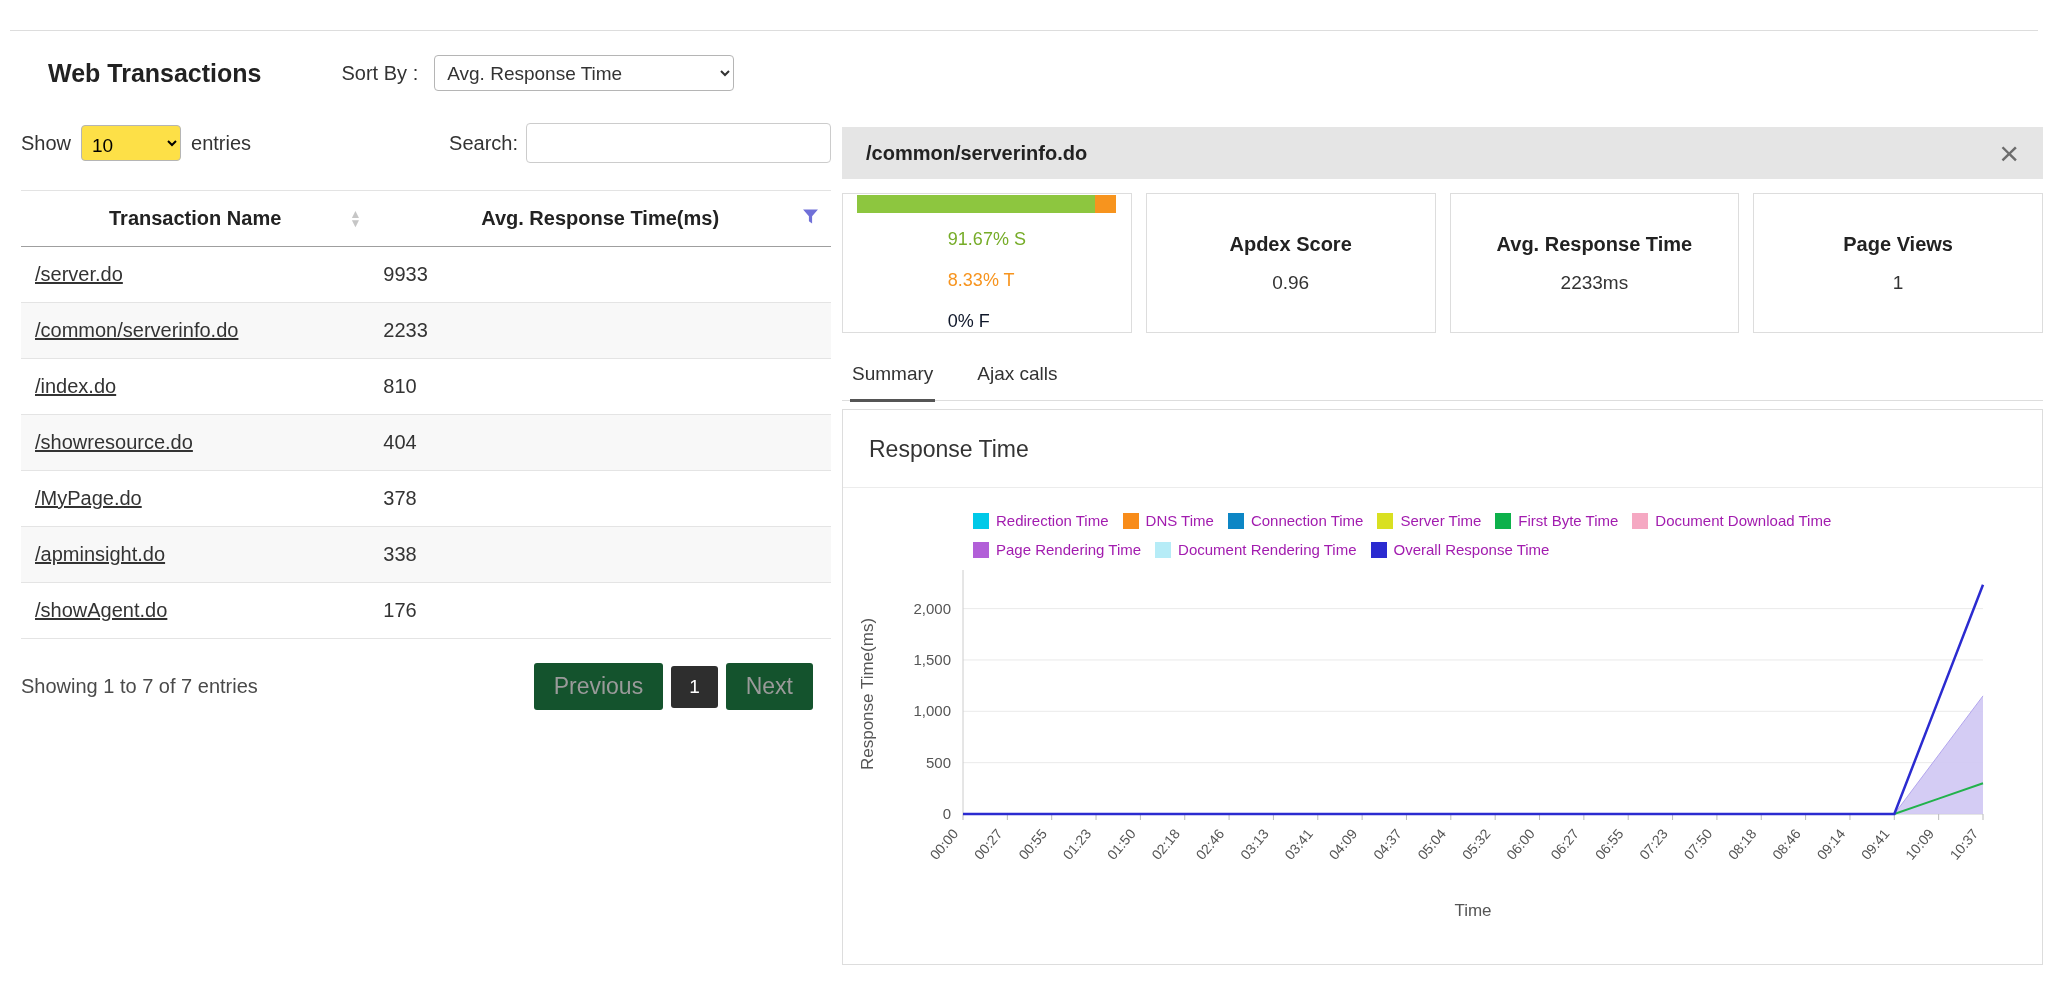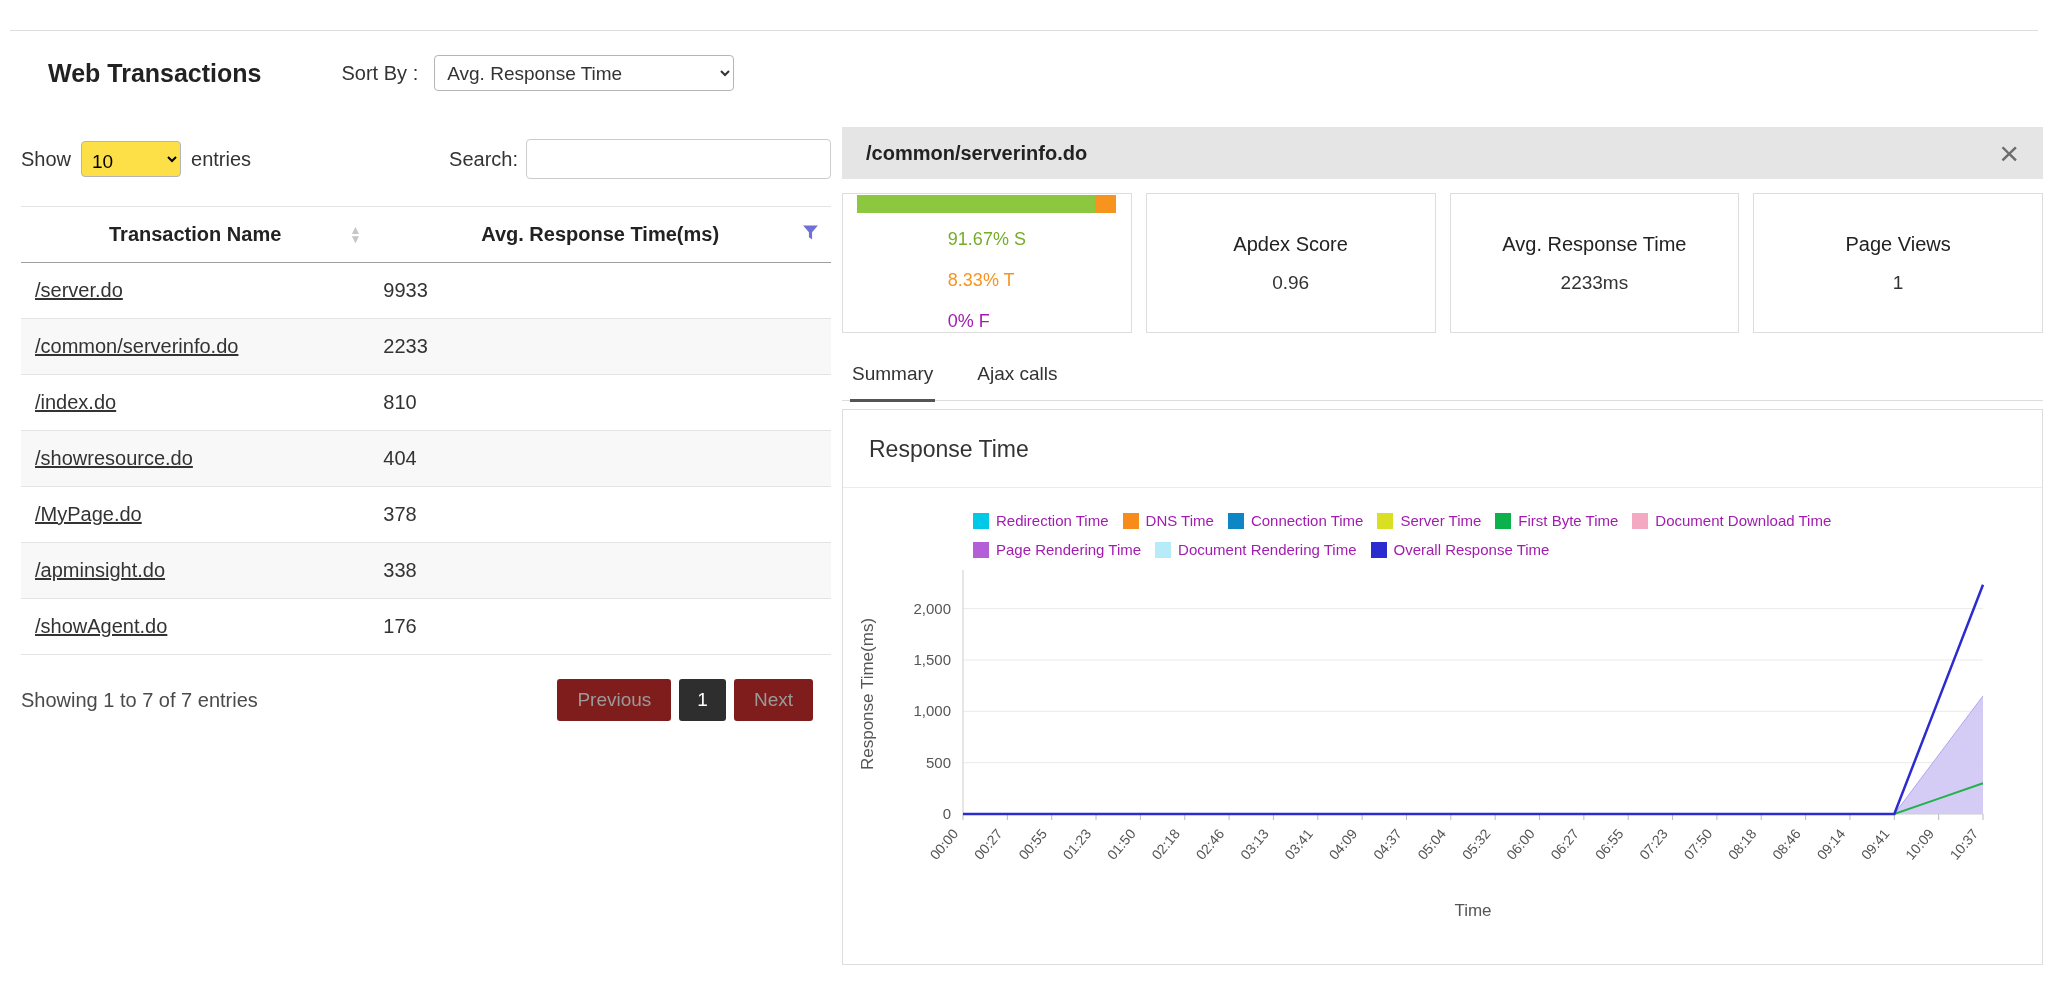--- a/index.html
+++ b/index.html
@@ -19,55 +19,55 @@
     background:#fff;
   }
   .app-title { font-size:25px; font-weight:700; color:#222; }
   .sortby { margin-left:80px; display:flex; align-items:center; gap:16px; font-size:20px; color:#333; }
   .sortby select {
     width:300px; height:36px; font-size:19px; color:#333;
     border:1px solid #b5b5b5; border-radius:4px; background:#fff; padding:0 8px;
   }
 
   
-  .left-panel { position:absolute; top:128px; left:21px; width:810px; }
+  .left-panel { position:absolute; top:112px; left:21px; width:810px; }
   .controls { display:flex; align-items:center; font-size:20px; color:#333; margin-bottom:16px; }
   .show-select { margin:13px 10px; height:36px; width:100px; font-size:19px; border:1px solid #b5b5b5; border-radius:4px; background:#fde047; padding:8px 6px; }
   .search-wrap { margin-left:auto; display:flex; align-items:center; }
   .search-input { margin-left:8px; width:305px; height:40px; border:1px solid #ccc; border-radius:4px; padding:0 10px; font-size:19px; background:#fff; }
 
   table.tx-table { width:100%; border-collapse:collapse; border-top:1px solid #e3e3e3; }
   .tx-table th {
     position:relative; height:56px; font-size:20px; font-weight:700; color:#222;
     text-align:center; border-bottom:1px solid #9f9f9f; padding:0 30px;
   }
   .tx-table th.col-name { width:43%; }
   .sort-icon { position:absolute; right:8px; top:50%; transform:translateY(-50%); display:flex; flex-direction:column; line-height:9px; font-size:12px; color:#c6c6c6; }
   .filter-icon { position:absolute; right:12px; top:50%; transform:translateY(-50%); cursor:pointer; }
   .tx-table td { height:56px; font-size:20px; border-bottom:1px solid #e4e4e4; padding:0 14px; color:#333; }
   .tx-table tr.striped { background:#f8f8f8; }
   .tx-table a { color:#333; text-decoration:underline; cursor:pointer; }
 
   .table-footer { display:flex; align-items:center; margin-top:24px; font-size:20px; color:#4a4a4a;justify-content:flex-end; }
   .paging { margin-left:auto; margin-right:18px; display:flex; align-items:center; gap:8px; }
-  .page-btn { padding:10px 20px; font-size:19px; color:#9a9a9a; background:#7f1d1d; border-radius:3px; cursor:default; }
+  .page-btn { padding:10px 20px; font-size:23px; color:#9a9a9a; background:#14532d; border-radius:3px; cursor:default; }
   .page-current { padding:10px 18px; font-size:19px; background:#2e2e2e; color:#fff; border-radius:3px; cursor:pointer; }
 
   
   .right-panel { position:absolute; top:127px; left:842px; width:1201px; }
   .detail-header { background:#e5e5e5; height:52px; display:flex; align-items:center; padding:0 24px; }
   .detail-title { font-size:20px; font-weight:700; color:#222; }
   .close-btn { margin-left:auto; font-size:34px; color:#6c6c6c; line-height:1; cursor:pointer; font-weight:300; }
 
   .cards { display:flex; gap:14px; margin-top:14px; }
   .card {
     flex:1; border:1px solid #ddd; height:140px; background:#fff;
     display:flex; flex-direction:column; align-items:center; justify-content:center;
   }
-  .card-title { font-size:20px; font-weight:400; color:#222; }
+  .card-title { font-size:20px; font-weight:700; color:#222; }
   .card-value { font-size:19px; color:#333; margin-top:16px; }
   .apdex-bar { width:90%; height:18px; display:flex; }
   .apdex-labels { display:flex; gap:20px; margin-top:16px; font-size:18px;flex-direction:column; }
 
   .tabs { display:flex; gap:40px; margin-top:24px; border-bottom:1px solid #ddd; padding:0 8px; }
   .tab { font-size:19px; color:#333; padding:6px 2px 14px 2px; cursor:pointer; }
   .tab.active { border-bottom:3px solid #555; margin-bottom:-2px; }
 
   .chart-panel { border:1px solid #ddd; margin-top:8px; background:#fff; }
   .chart-section-title { font-size:23px; color:#333; padding:26px 0 24px 26px; }
@@ -176,21 +176,21 @@
 
   <div class="cards">
     <div class="card apdex-card">
       <div class="apdex-bar">
           <div style="width: 91.67%; background: rgb(141, 198, 63);"></div>
           <div style="width: 8.33%; background: rgb(247, 148, 30);"></div>
         </div>
       <div class="apdex-labels">
           <span style="color: rgb(118, 172, 40);">91.67% S</span>
           <span style="color: rgb(247, 148, 30);">8.33% T</span>
-          <span style="color: #a21caf;">0% F</span>
+          <span style="color: #0f172a;">0% F</span>
         </div>
     </div>
     <div class="card">
       <div class="card-title">Apdex Score</div>
       <div class="card-value">0.96</div>
     </div>
     <div class="card">
       <div class="card-title">Avg. Response Time</div>
       <div class="card-value">2233ms</div>
     </div>

